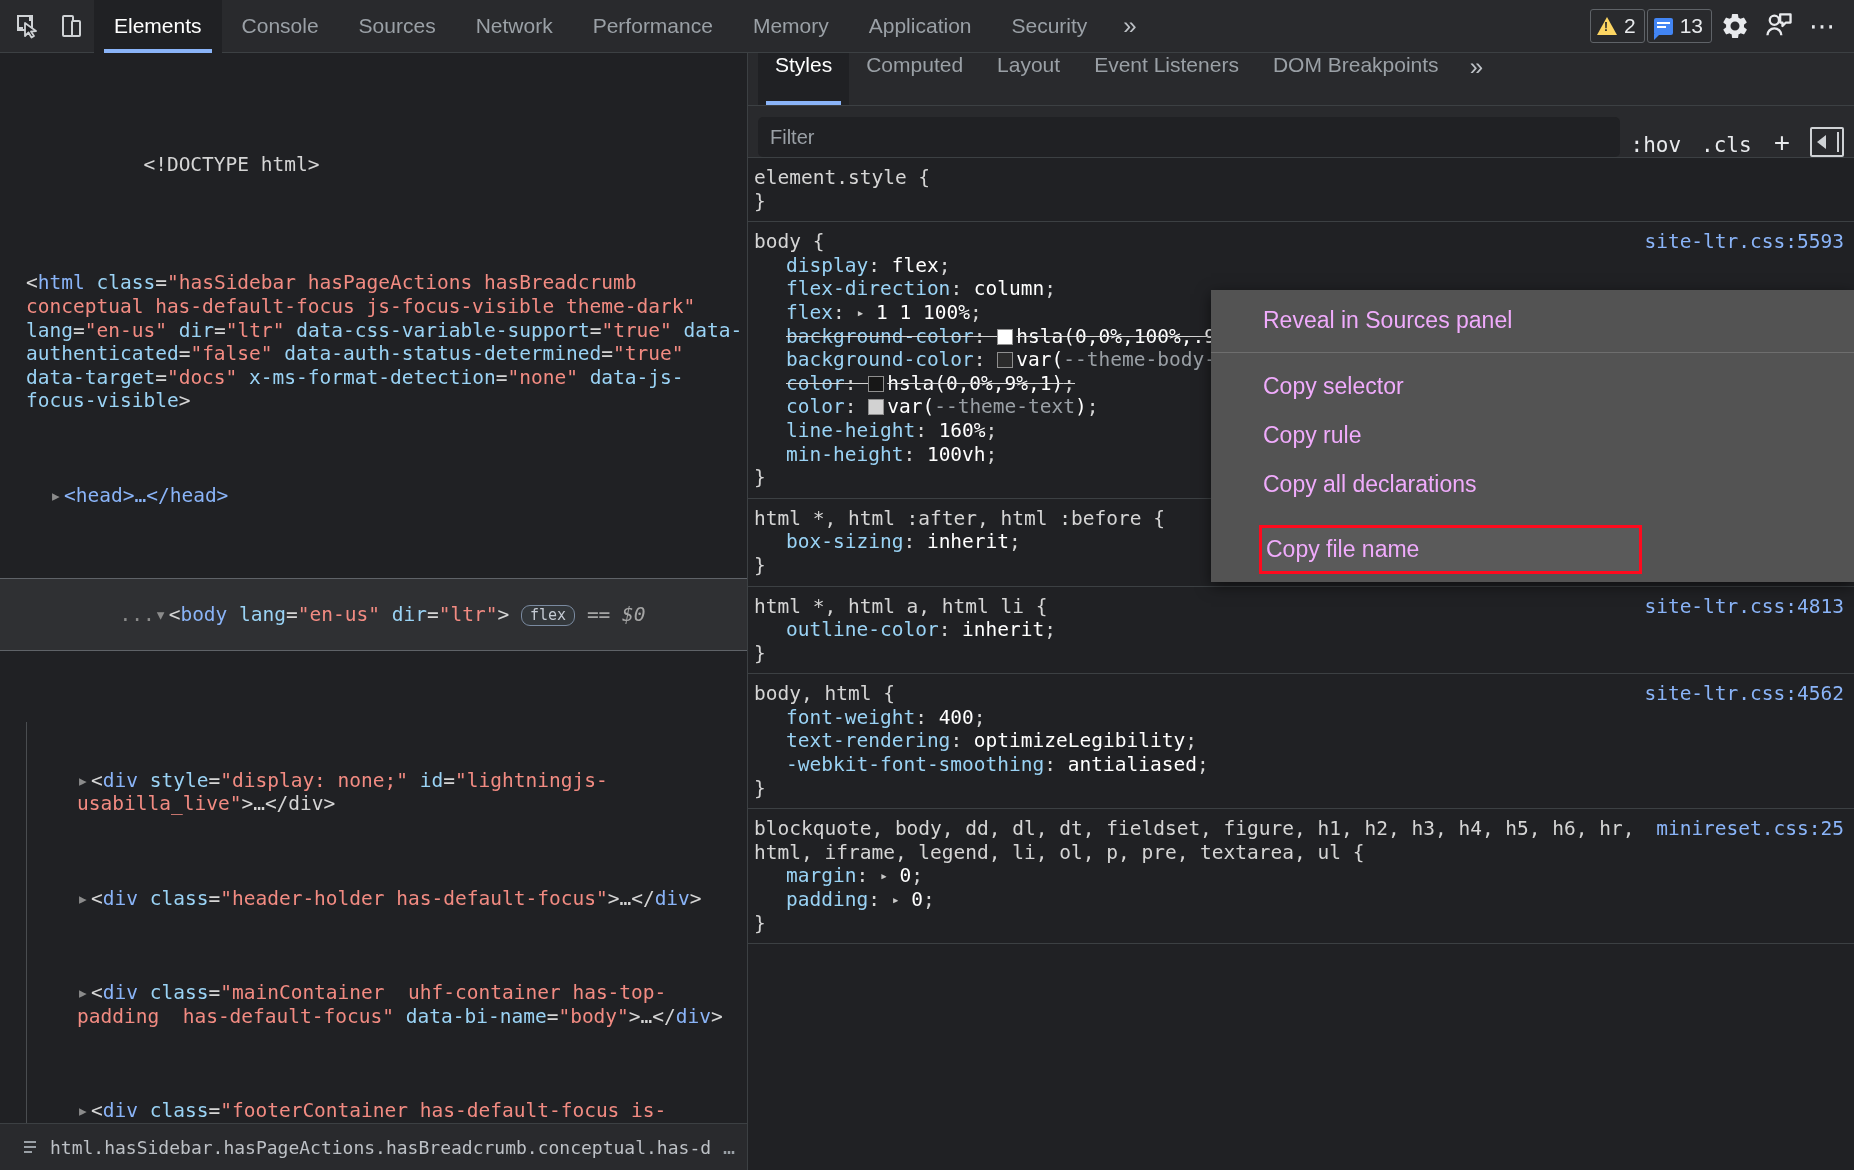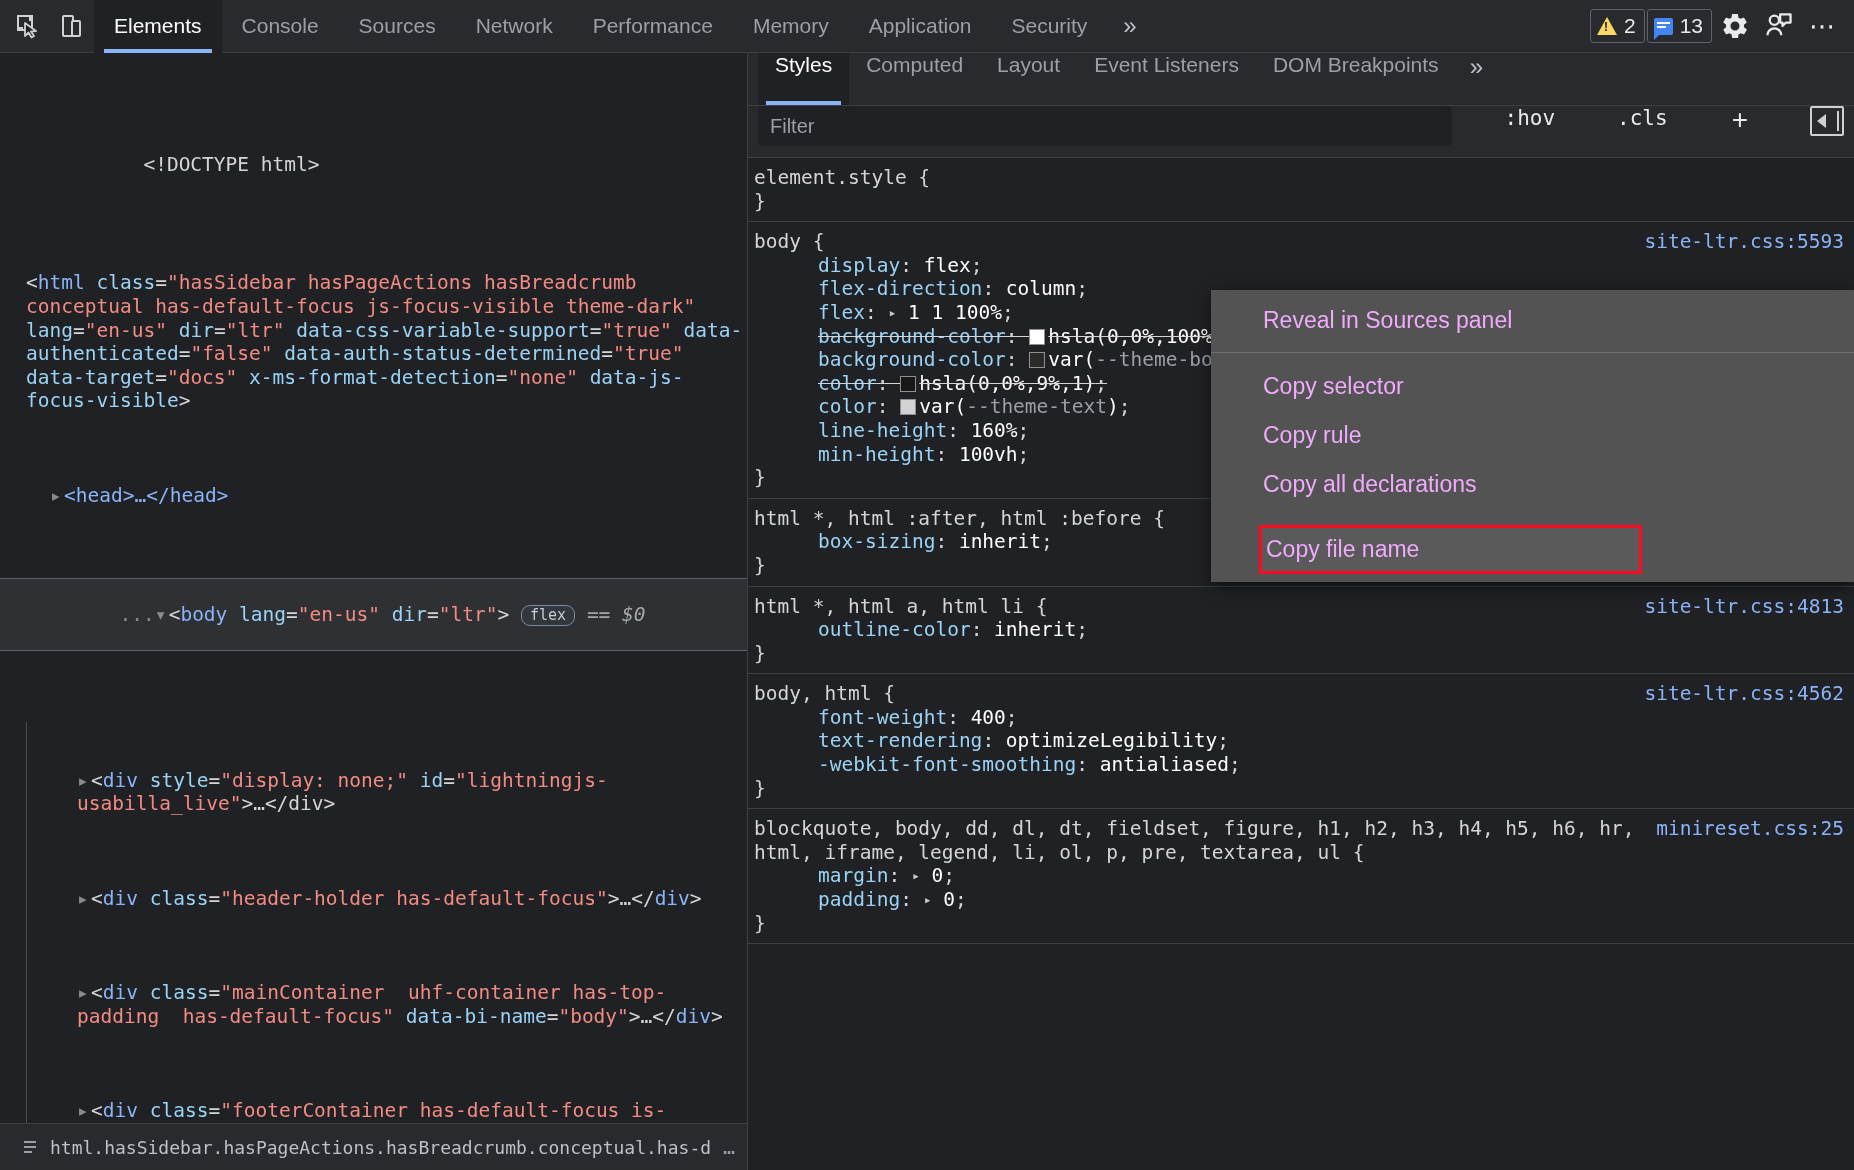--- a/index.html
+++ b/index.html
@@ -174,24 +174,23 @@
     position: relative; display:flex; align-items:flex-start;
     padding: 0 17px; font-size: 21px; color:#9aa0a6; cursor:pointer; white-space: nowrap;
   }
   .stab.active { color:#fff; background:#202124; }
   .stab.active::after { content:""; position:absolute; left:8px; right:8px; bottom:0; height:4px; background:#8ab4f8; }
   .stab.chev { font-size: 24px; color:#bdc1c6; padding: 0 14px; }
 
   .filter-row {
     height: 52px; min-height: 52px;
     background: #292a2d;
-    display: flex; align-items: flex-start;
+    display: flex; align-items: flex-end;
     padding: 0 10px;
     border-bottom: 1px solid #3c4043;
-    gap: 42px;
   }
   .filter-input {
     flex: 1; height: 40px;
     background: #202124;
     border: none; border-radius: 5px;
     color: #e8eaed; font-size: 20px;
     padding: 0 12px;
     font-family: "Liberation Sans", sans-serif;
     outline: none;
   }
@@ -224,21 +223,21 @@
   }
   .rule {
     padding: 8px 0 8px 0;
     border-bottom: 1px solid #3c4043;
     position: relative;
   }
   .rule-head { padding: 0 10px 0 6px; display:flex; justify-content: space-between; align-items: flex-start; }
   .selector { color: #d5d5d5; }
   .src-link { color: #8ab4f8; cursor: pointer; white-space: nowrap; padding-left: 14px; }
   .decl { padding-left: 38px; }
-  .prop { color: #9ad3f5; margin-left: 32px; }
+  .prop { color: #9ad3f5; }
   .pv { color: #ffffff; }
   .pv-dim { color: #9aa0a6; }
   .strike { text-decoration: line-through; color: #d5d5d5; }
   .strike .prop { color: #9ad3f5; }
   .swatch {
     display: inline-block; width: 16px; height: 16px;
     border: 1px solid #8f8f8f; vertical-align: -2px; margin-right: 3px;
   }
   .tri { color:#c8c8c8; display:inline-block; font-size: 13px; vertical-align: 2px; }
   .closing { padding-left: 6px; }

